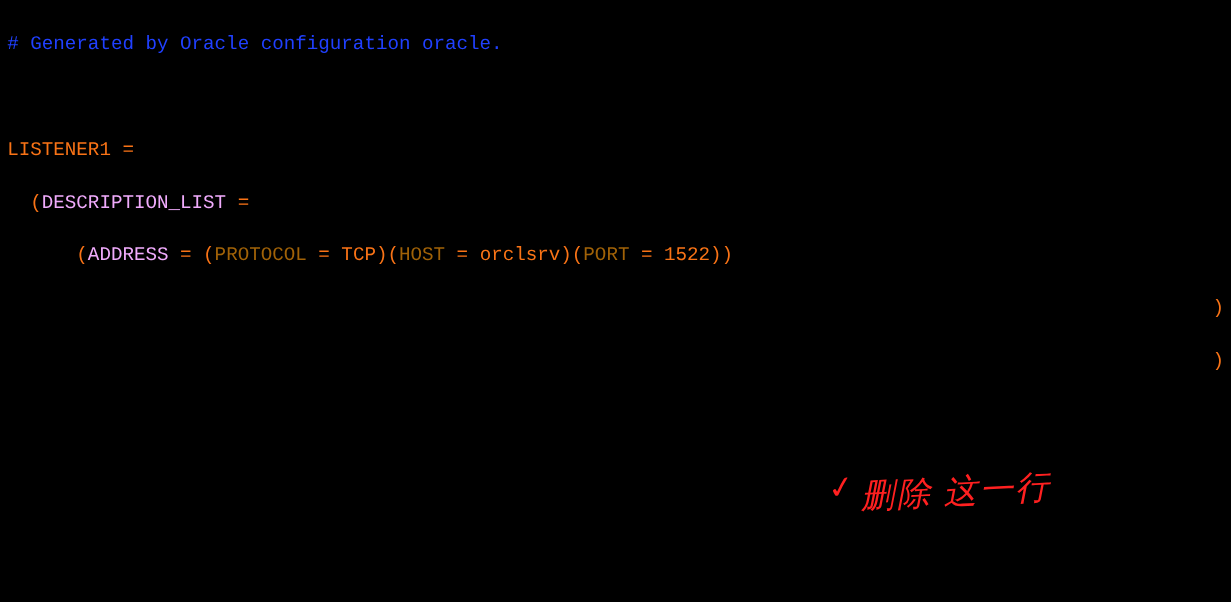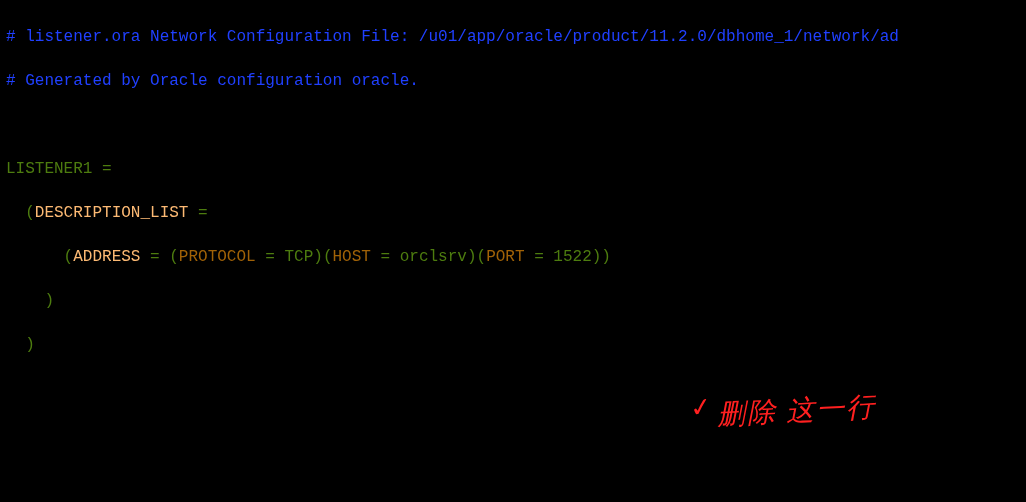--- a/index.html
+++ b/index.html
@@ -13,37 +13,36 @@
     line-height: 22px;
     overflow: hidden;
     position: relative;
   }
   .terminal {
     padding: 4px 6px;
     white-space: pre;
     color: #ccc;
   }
   .c-blue   { color: #2040ff; }
-  .c-white  { color: #4d7c0f; }
-  .c-green  { color: #fdba74; }
+  .c-white  { color: #f97316; text-align: right; }
+  .c-green  { color: #f0abfc; }
   .c-yellow { color: #a16207; }
   .c-dcyan  { color: #2fb0b0; }
   .line { display: block; }
   .anno {
     position: absolute;
     color: #ff2020;
     font-family: "KaiTi","STKaiti","SimSun",serif;
     pointer-events: none;
   }
 </style>
 </head>
 <body>
 
 <div class="terminal">
-<span class="line c-blue"># listener.ora Network Configuration File: /u01/app/oracle/product/11.2.0/dbhome_1/network/ad</span>
 <span class="line c-blue"># Generated by Oracle configuration oracle.</span>
 <span class="line"> </span>
 <span class="line"><span class="c-white">LISTENER1</span><span class="c-white"> =</span></span>
 <span class="line"><span class="c-white">  (</span><span class="c-green">DESCRIPTION_LIST</span><span class="c-white"> =</span></span>
 <span class="line"><span class="c-white">      (</span><span class="c-green">ADDRESS</span><span class="c-white"> = (</span><span class="c-yellow">PROTOCOL</span><span class="c-white"> = </span><span class="c-white">TCP</span><span class="c-white">)(</span><span class="c-yellow">HOST</span><span class="c-white"> = </span><span class="c-white">orclsrv</span><span class="c-white">)(</span><span class="c-yellow">PORT</span><span class="c-white"> = </span><span class="c-white">1522</span><span class="c-white">))</span></span>
 <span class="line c-white">    )</span>
 <span class="line c-white">  )</span>
 <span class="line"> </span>
 
 

